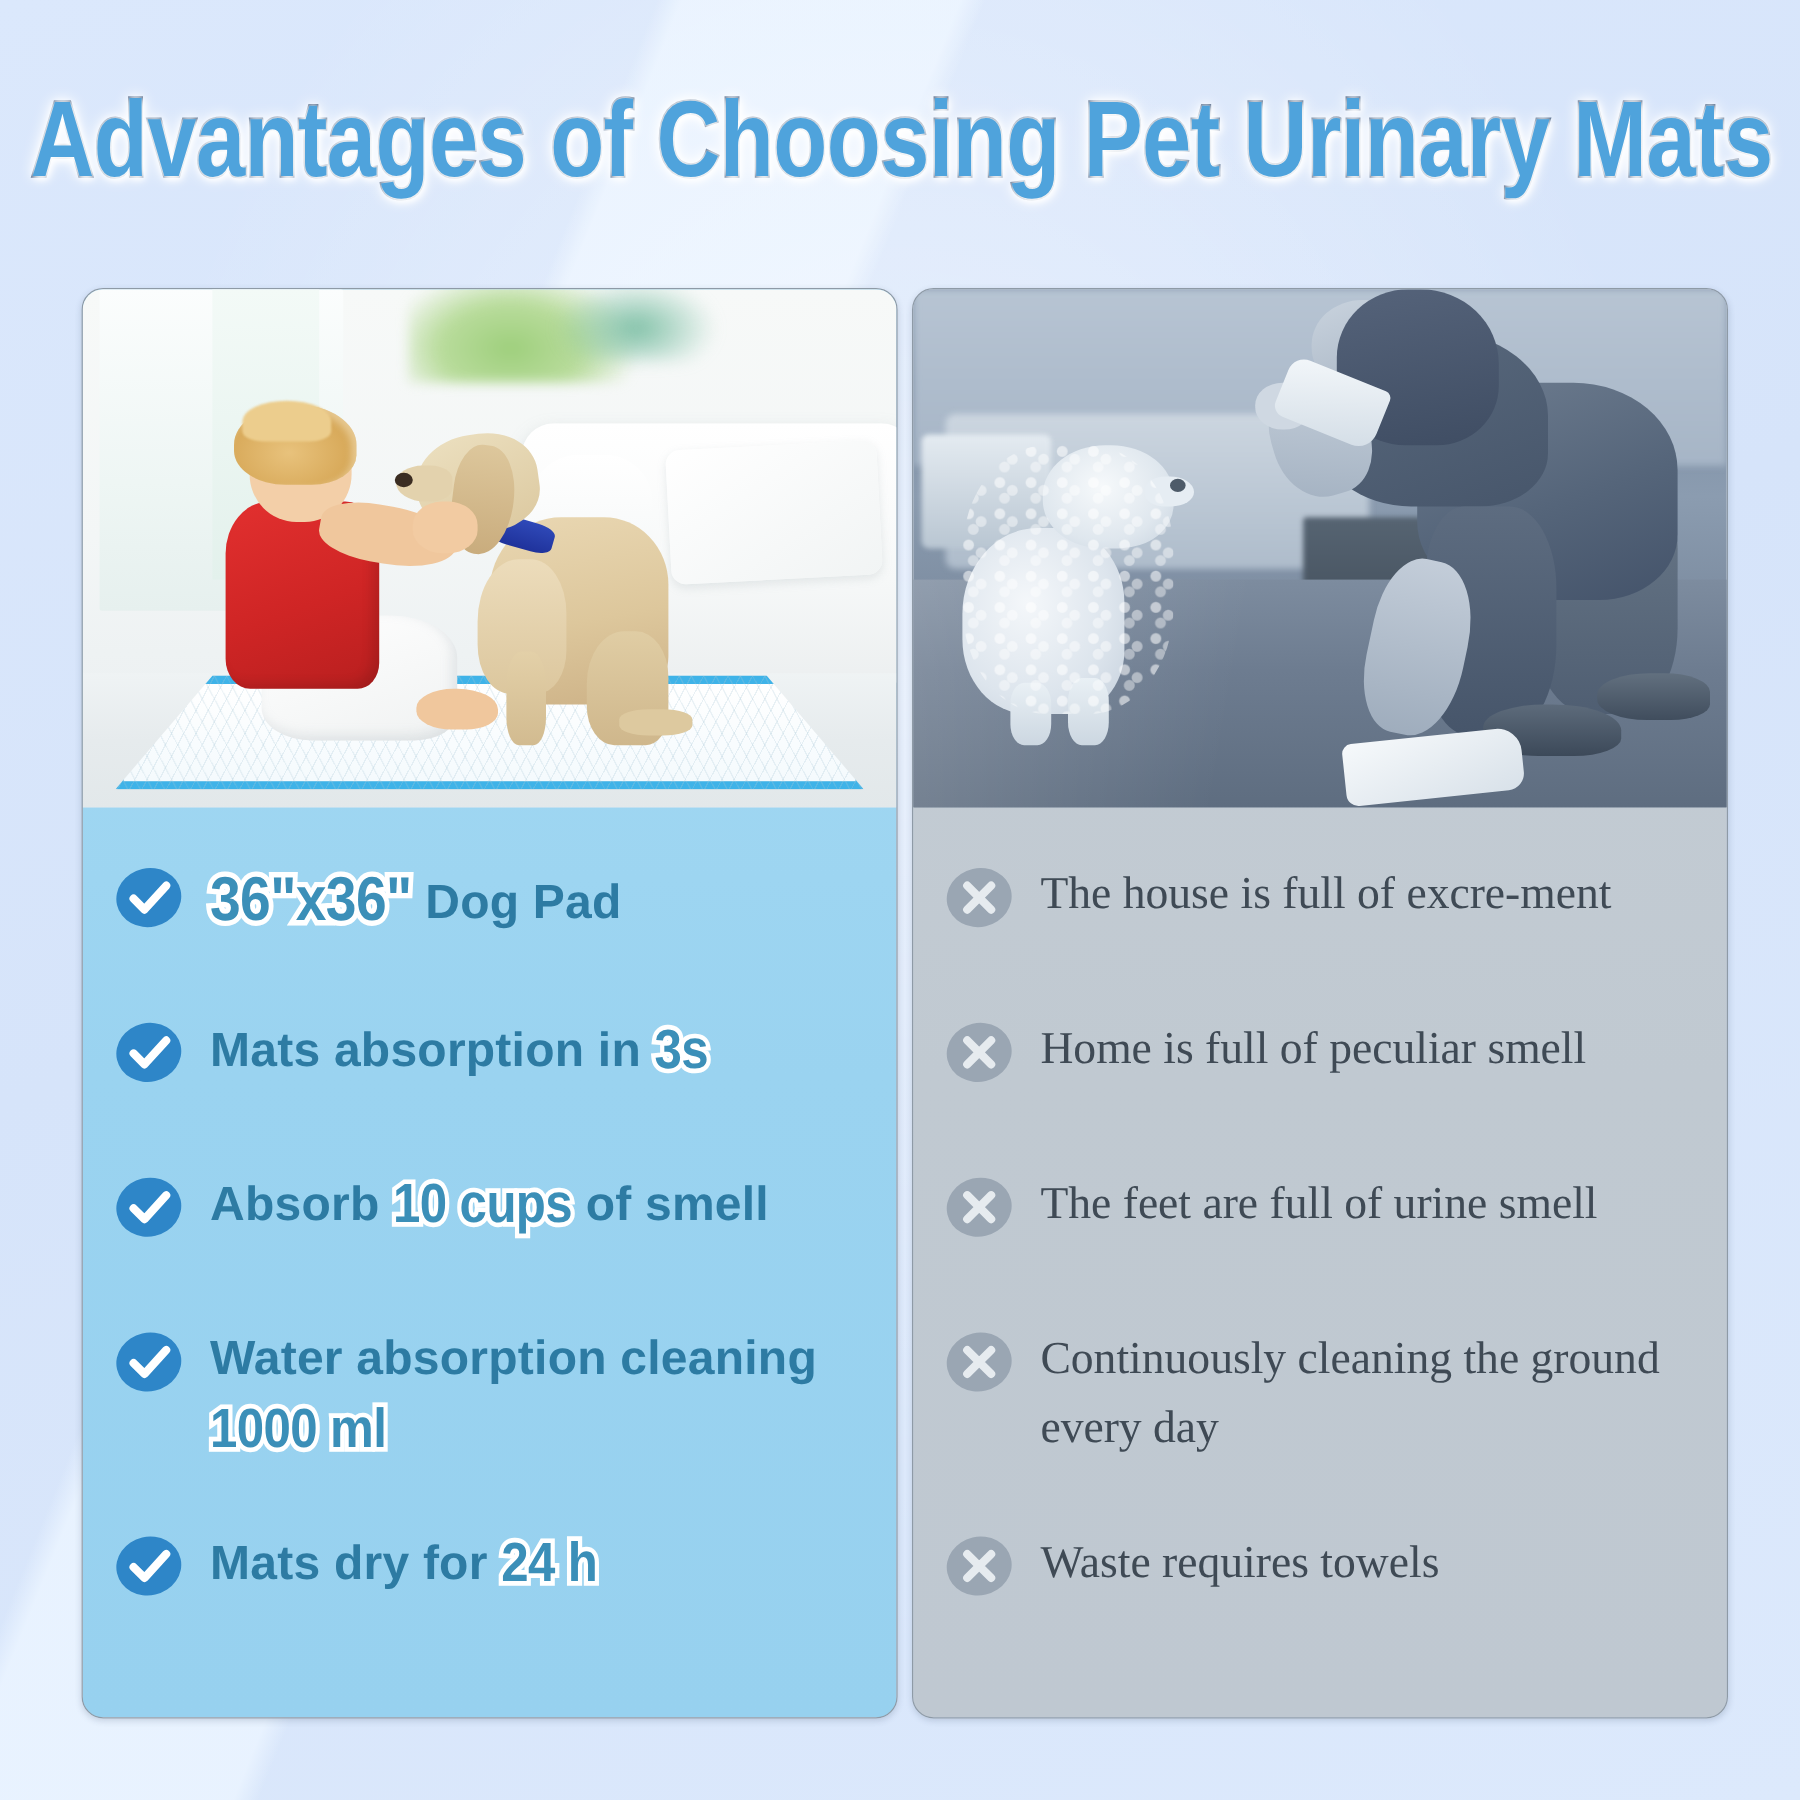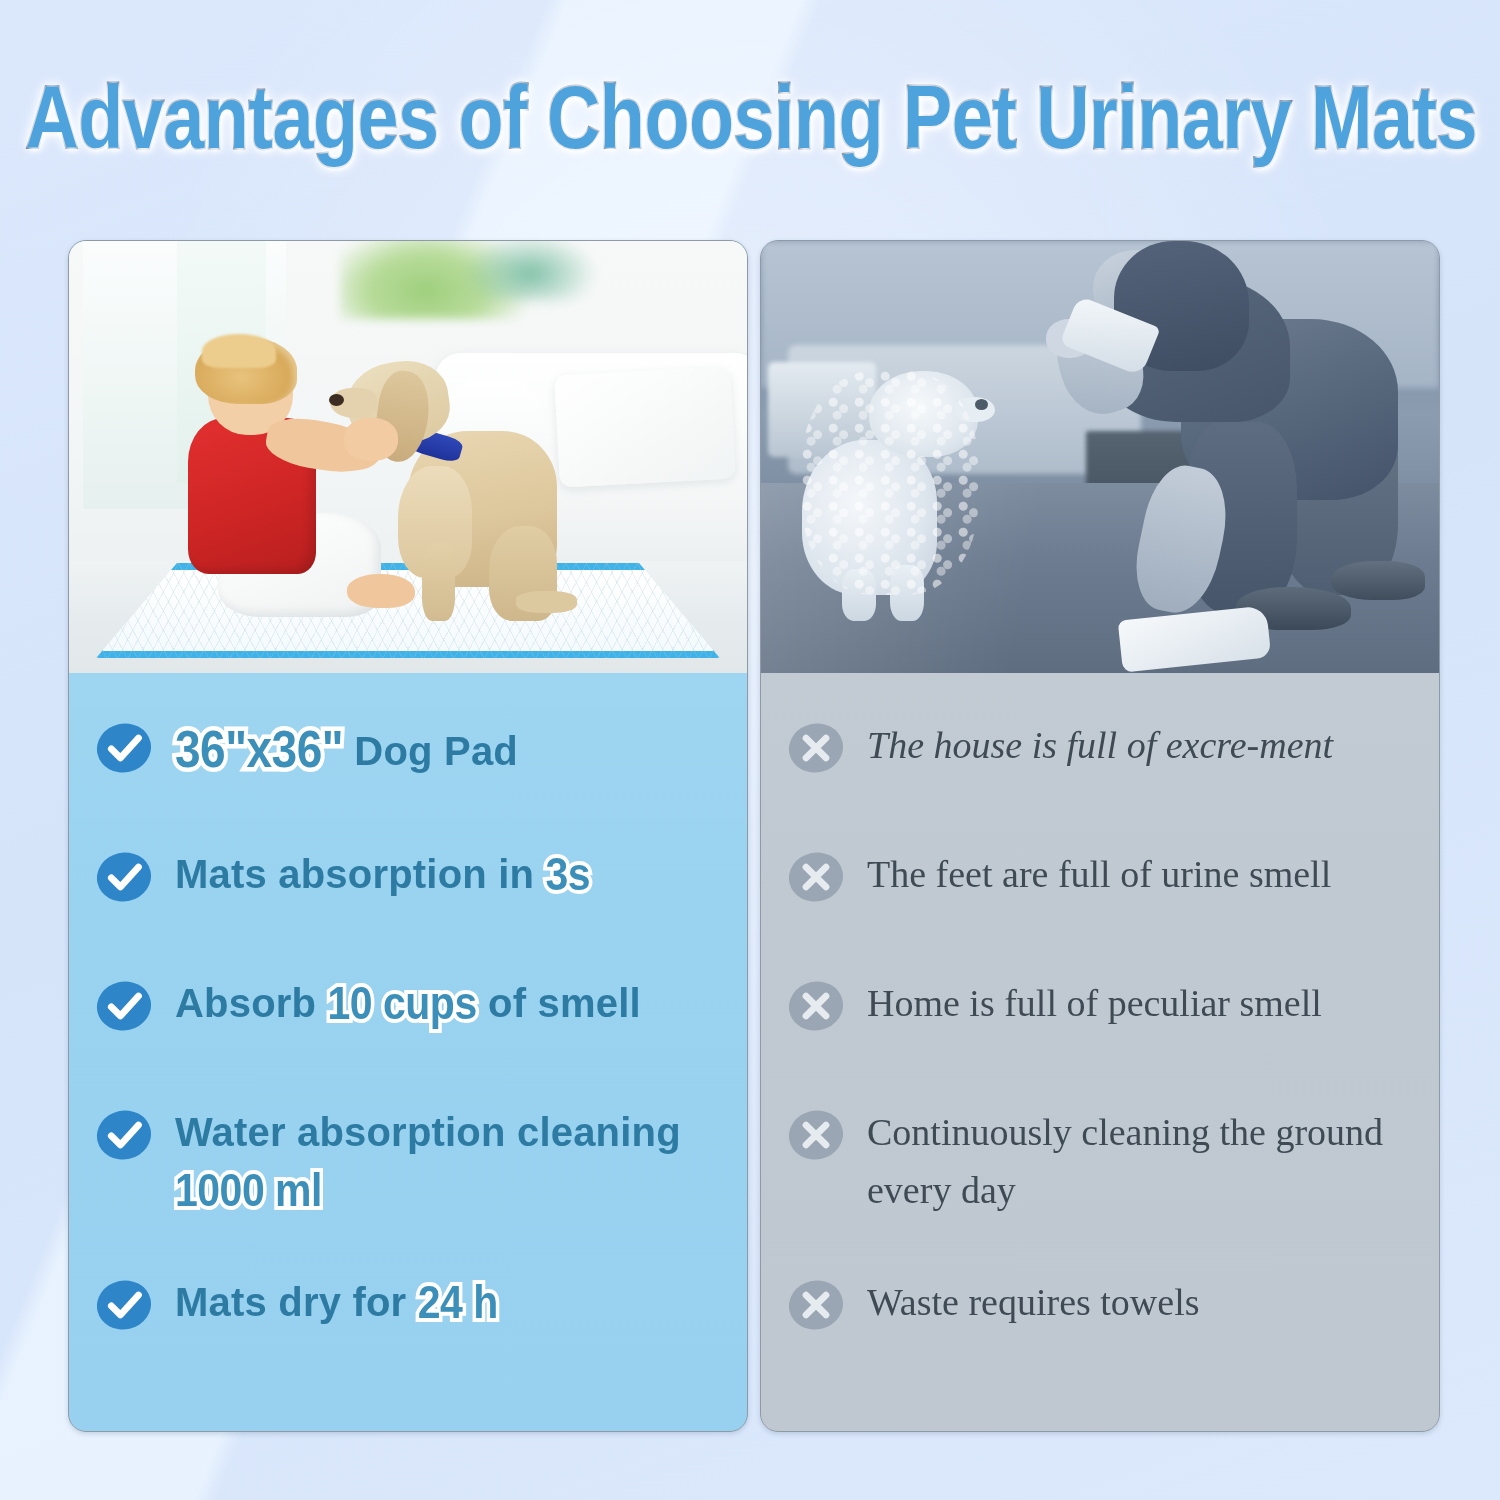--- a/index.html
+++ b/index.html
@@ -370,39 +370,39 @@
     </div>
 
     <div class="list" id="cons-list">
         <div class="row">
           <div class="icon">
             <svg viewBox="0 0 64 64">
               <ellipse cx="32" cy="32" rx="30" ry="27" fill="#9aa6b3" transform="rotate(-13 32 32)"></ellipse>
               <path d="M21 21 L43 43 M43 21 L21 43" fill="none" stroke="#e6ebef" stroke-width="7.5" stroke-linecap="round"></path>
             </svg>
           </div>
-          <div class="ctext" style="color: rgb(63, 74, 85); font-style: italic;">The house is full of excre-ment</div>
+          <div class="ctext" style="color: rgb(63, 74, 85);">The house is full of excre-ment</div>
         </div>
         <div class="row">
           <div class="icon">
             <svg viewBox="0 0 64 64">
               <ellipse cx="32" cy="32" rx="30" ry="27" fill="#9aa6b3" transform="rotate(-13 32 32)"></ellipse>
               <path d="M21 21 L43 43 M43 21 L21 43" fill="none" stroke="#e6ebef" stroke-width="7.5" stroke-linecap="round"></path>
             </svg>
           </div>
-          <div class="ctext" style="color: rgb(63, 74, 85);">The feet are full of urine smell</div>
+          <div class="ctext" style="color: rgb(63, 74, 85);">Home is full of peculiar smell</div>
         </div>
         <div class="row">
           <div class="icon">
             <svg viewBox="0 0 64 64">
               <ellipse cx="32" cy="32" rx="30" ry="27" fill="#9aa6b3" transform="rotate(-13 32 32)"></ellipse>
               <path d="M21 21 L43 43 M43 21 L21 43" fill="none" stroke="#e6ebef" stroke-width="7.5" stroke-linecap="round"></path>
             </svg>
           </div>
-          <div class="ctext" style="color: rgb(63, 74, 85);">Home is full of peculiar smell</div>
+          <div class="ctext" style="color: rgb(63, 74, 85);">The feet are full of urine smell</div>
         </div>
         <div class="row tall">
           <div class="icon">
             <svg viewBox="0 0 64 64">
               <ellipse cx="32" cy="32" rx="30" ry="27" fill="#9aa6b3" transform="rotate(-13 32 32)"></ellipse>
               <path d="M21 21 L43 43 M43 21 L21 43" fill="none" stroke="#e6ebef" stroke-width="7.5" stroke-linecap="round"></path>
             </svg>
           </div>
           <div class="ctext" style="color: rgb(63, 74, 85);">Continuously cleaning the ground every day</div>
         </div>

